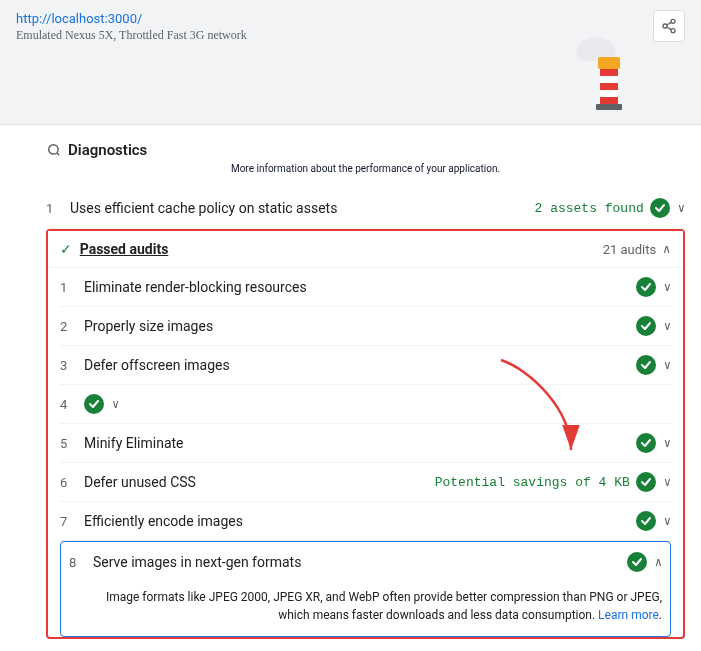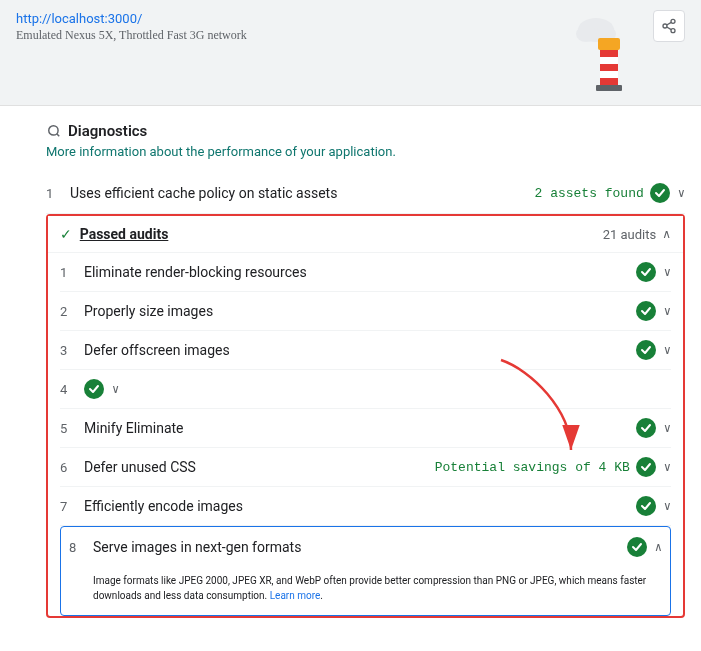--- a/index.html
+++ b/index.html
@@ -10,21 +10,21 @@
       width: 701px;
       min-height: 651px;
       overflow-x: hidden;
     }
 
     
     .header {
       background: #f1f3f4;
       padding: 10px 16px 0 16px;
       position: relative;
-      height: 106px;
+      height: 125px;
       border-bottom: 1px solid #e0e0e0;
     }
     .header-url {
       color: #1a73e8;
       font-size: 13px;
       text-decoration: none;
     }
     .header-device {
       color: #5f6368;
       font-size: 12px;
@@ -63,23 +63,24 @@
       align-items: center;
       gap: 6px;
       margin-bottom: 4px;
     }
     .section-title {
       font-size: 15px;
       font-weight: 600;
       color: #202124;
     }
     .section-subtitle {
-      font-size: 13px;
-      color: #0f766e;
+      font-size: 10px;
+      color: #0f172a;
       margin-bottom: 14px;
+      text-align: center;
     }
     .audit-num {
       width: 24px;
       font-size: 13px;
       color: #5f6368;
       flex-shrink: 0;
     }
     .audit-label {
       flex: 1;
       font-size: 14px;
@@ -185,23 +186,24 @@
       border-radius: 4px;
       background: #fff;
     }
     .row8-header {
       display: flex;
       align-items: center;
       padding: 10px 8px;
     }
     .row8-expanded {
       padding: 6px 8px 12px 32px;
-      font-size: 10px;
+      font-size: 12px;
       color: #202124;
       line-height: 1.5;
+      text-align: right;
     }
     .row8-expanded a {
       color: #1a73e8;
       text-decoration: none;
     }
 
     
     .search-circle {
       width: 16px;
       height: 16px;

